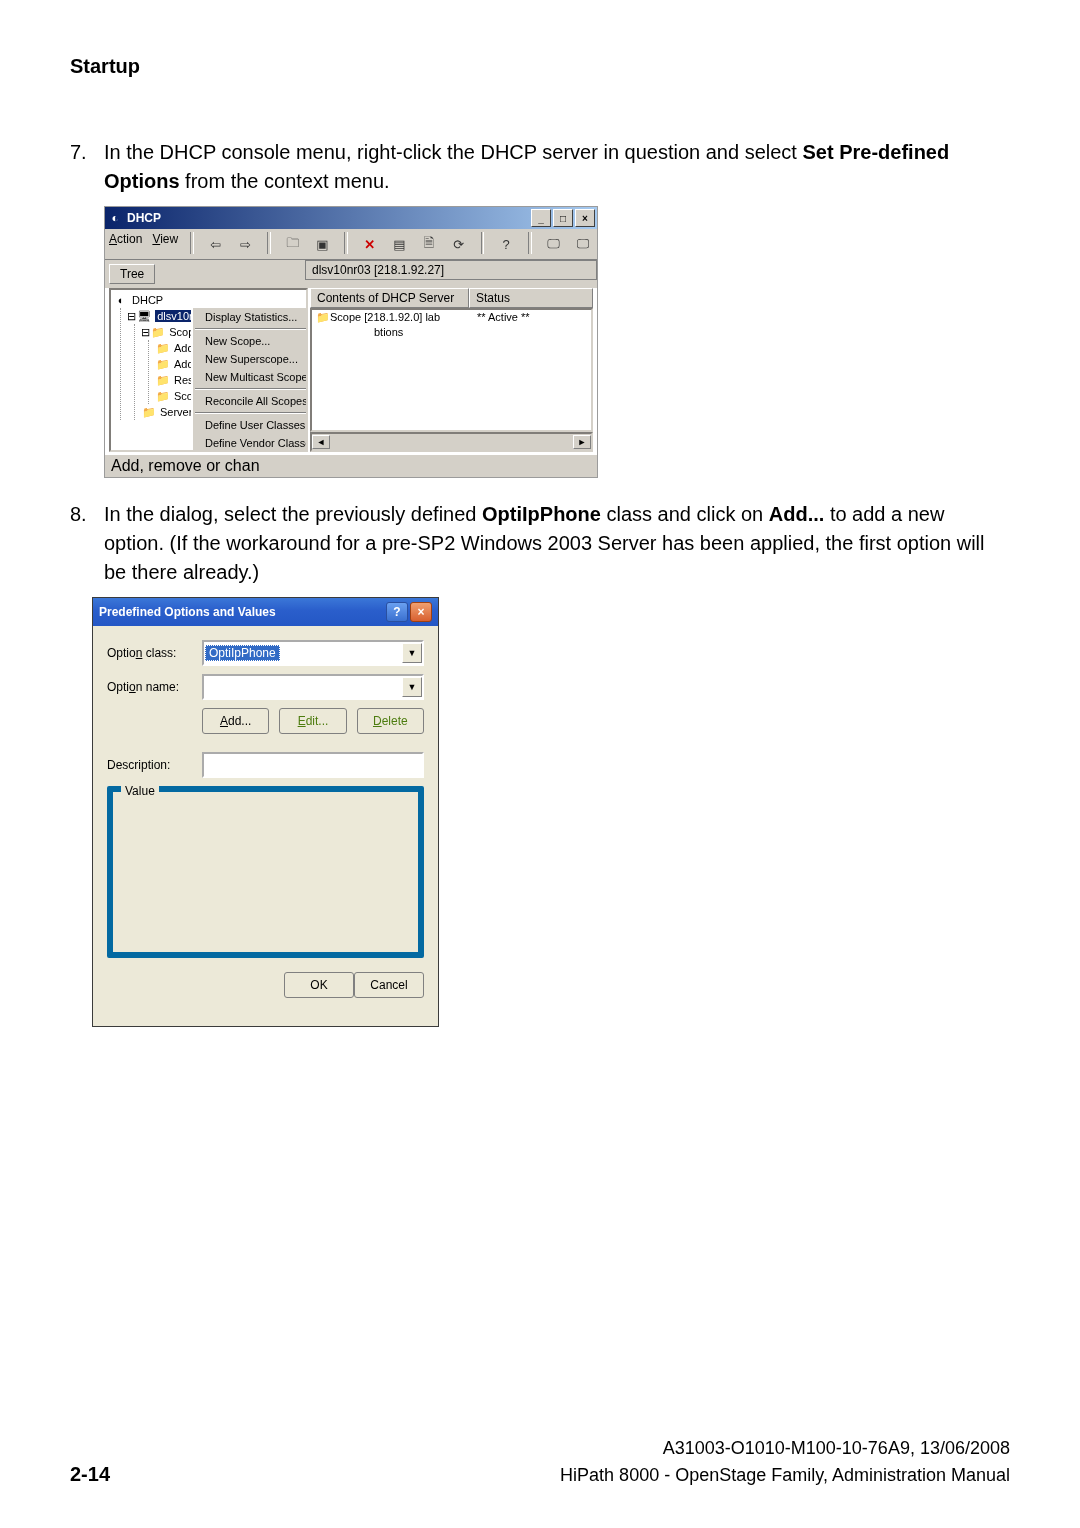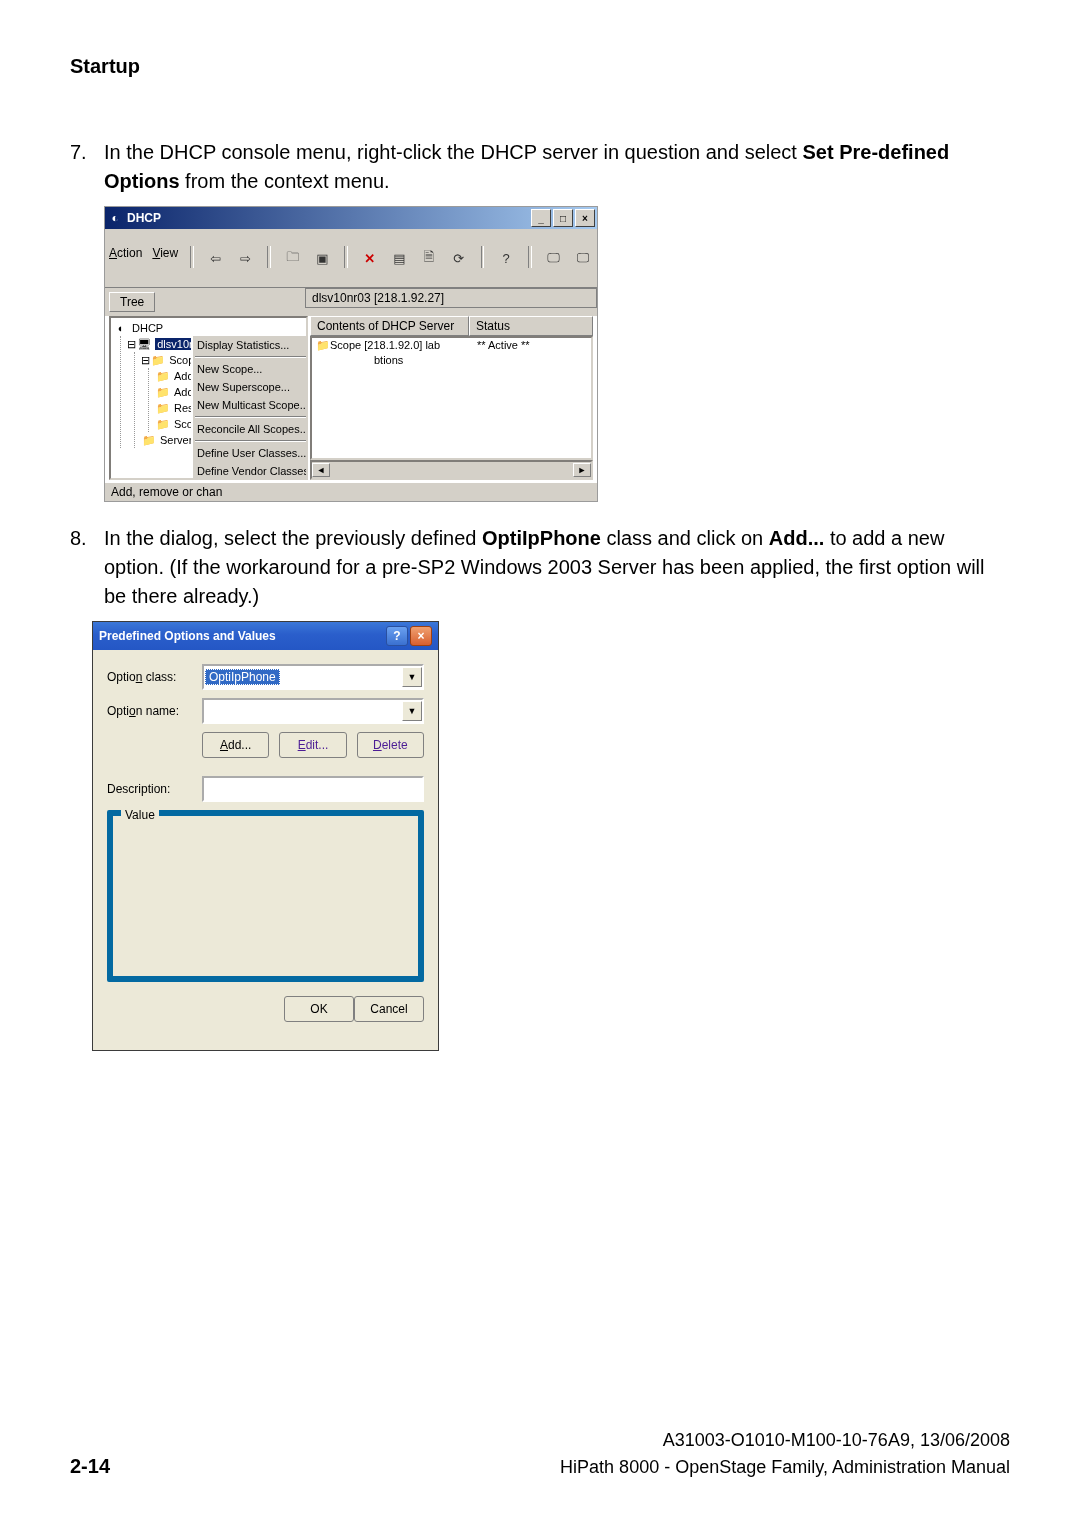--- a/index.html
+++ b/index.html
@@ -74,21 +74,21 @@
     margin-left: 2px;
     font-size: 10px; font-weight: bold;
     display:flex; align-items:center; justify-content:center;
     font-family: Arial;
     color:#000;
   }
   .menubar {
     display:flex;
     background:#d4d0c8;
     font-size:12px;
-    padding:17px 4px;
+    padding:3px 4px;
     gap:10px;
     border-bottom:1px solid #808080;
   }
   .menubar span u{ text-decoration: underline; }
   .tbbtn {
     width:22px; height:22px;
     border:1px solid #d4d0c8;
     display:flex; align-items:center; justify-content:center;
     font-size:13px; color:#333;
   }
@@ -154,26 +154,26 @@
   .dotted{border-left:1px dotted #999;margin-left:7px;padding-left:6px;}
   .ctxmenu{
     position:absolute;
     left:80px; top:16px;
     background:#d4d0c8;
     border:2px outset #fff;
     font-size:11px;
     width:145px;
     z-index:5;
   }
-  .ctxmenu div{padding:3px 4px;white-space:nowrap;}
+  .ctxmenu div{padding:3px 12px;white-space:nowrap;}
   .ctxmenu .msep{border-top:1px solid #808080;border-bottom:1px solid #fff;margin:2px 2px;padding:0;}
   .statusbar{
     background:#d4d0c8;
     border-top:1px solid #fff;
-    font-size:12px;
+    font-size:16px;
     padding:2px 6px;
   }
   .hscroll{
     height:16px;background:#d4d0c8;border:2px inset #d4d0c8;
     display:flex;justify-content:space-between;align-items:center;font-size:9px;
   }
   .scrollbtn{width:16px;height:12px;background:#d4d0c8;border:1px solid #fff;border-right-color:#808080;border-bottom-color:#808080;display:flex;align-items:center;justify-content:center;}
 
   
   .shot2{
@@ -213,35 +213,35 @@
     width:18px;height:18px;background:#ece9d8;
     border:1px solid #fff;border-right-color:#808080;border-bottom-color:#808080;
     display:flex;align-items:center;justify-content:center;font-size:9px;
   }
   .btnrow{display:flex;gap:10px;margin-left:95px;margin-bottom:18px;}
   .dlgbtn{
     width:68px;height:24px;
     background:#ece9d8;border:1px solid #808080;border-radius:3px;
     font-size:12px;display:flex;align-items:center;justify-content:center;
   }
-  .dlgbtn.disabled{color:#4c1d95;}
+  .dlgbtn.disabled{color:#4d7c0f;}
   .dlgbtn u{text-decoration:underline;}
   .textbox{flex:1;height:22px;border:2px inset #fff;background:#fff;}
   .groupbox{
     border:6px solid #0369a1;border-radius:2px;padding:10px;
     position:relative;margin-top:8px;height:140px;
   }
   .groupbox .legend{
     position:absolute;top:-8px;left:8px;background:#ece9d8;padding:0 4px;font-size:12px;
   }
   .dlgfooter{display:flex;justify-content:flex-end;padding:0 14px 28px;}
 
   .footer{
     position:absolute;
-    bottom:50px;
+    bottom:42px;
     left:70px; right:70px;
     font-size:18px;
   }
   .footer-right{text-align:right;}
   .footer-pagenum{font-weight:bold;font-size:20px;margin-top:4px;}
   .footer-row{display:flex;justify-content:space-between;align-items:flex-end;}
 </style>
 </head>
 <body>
 

